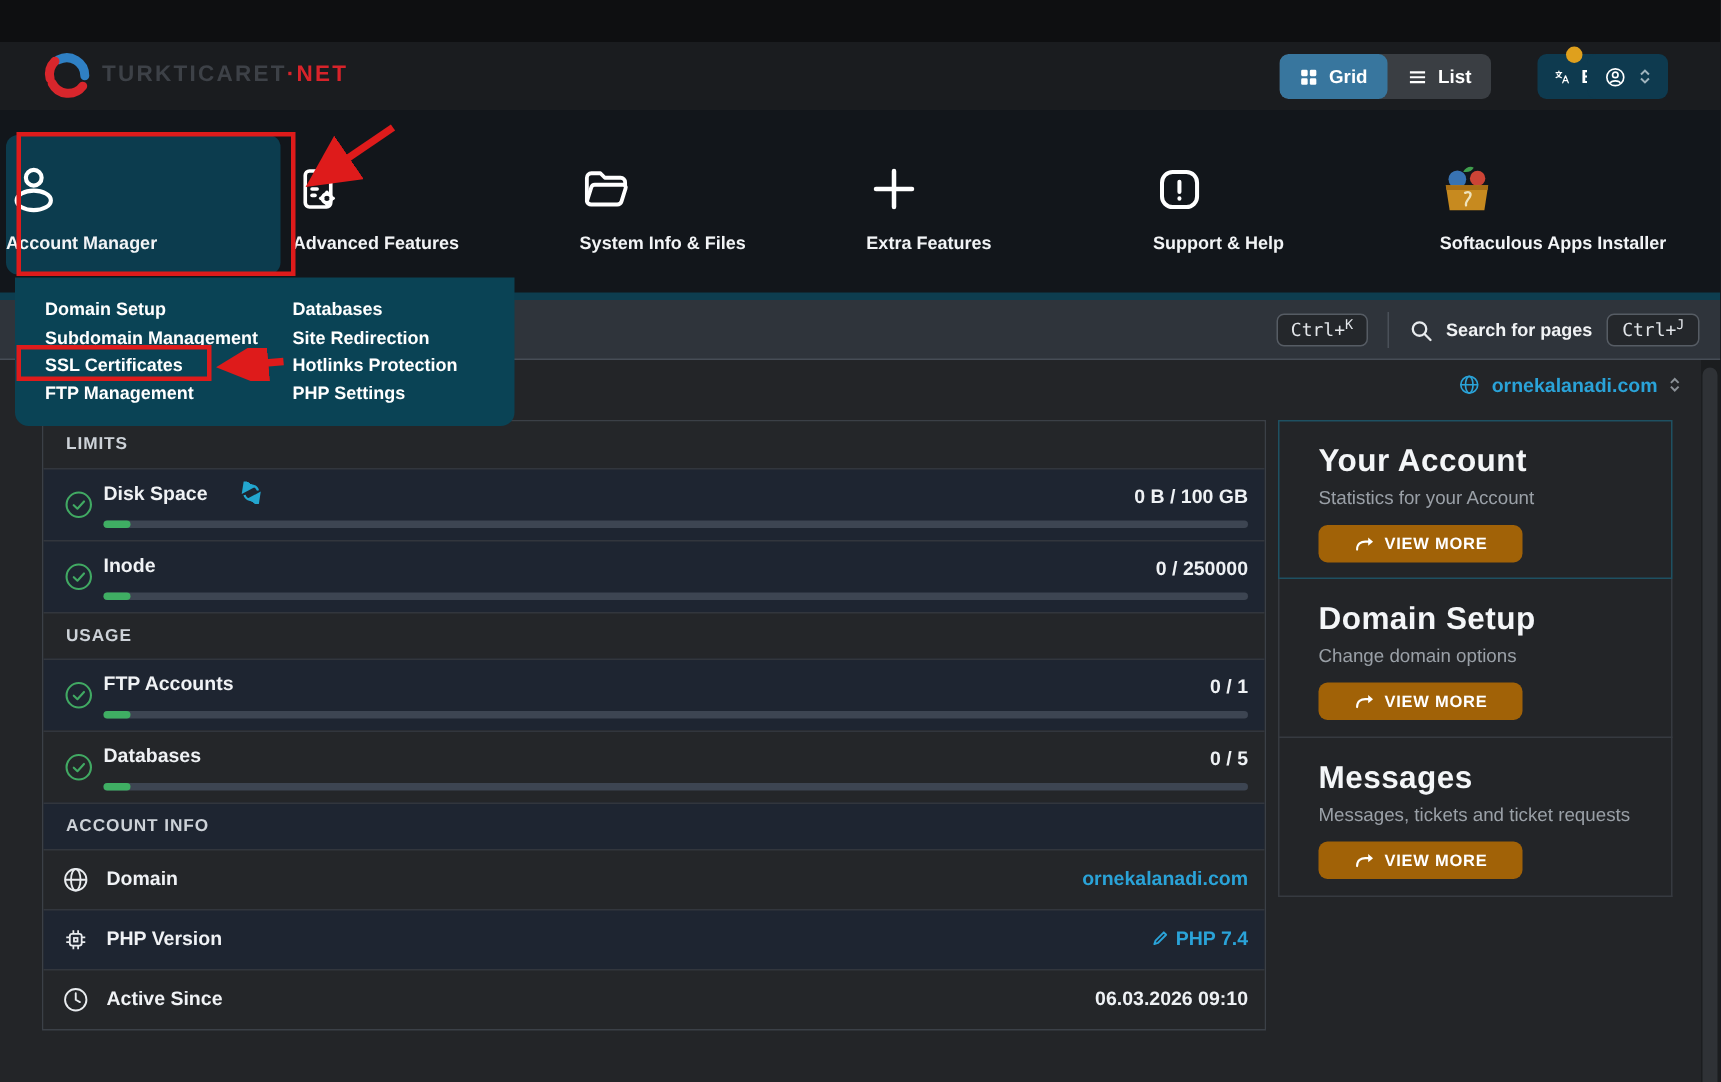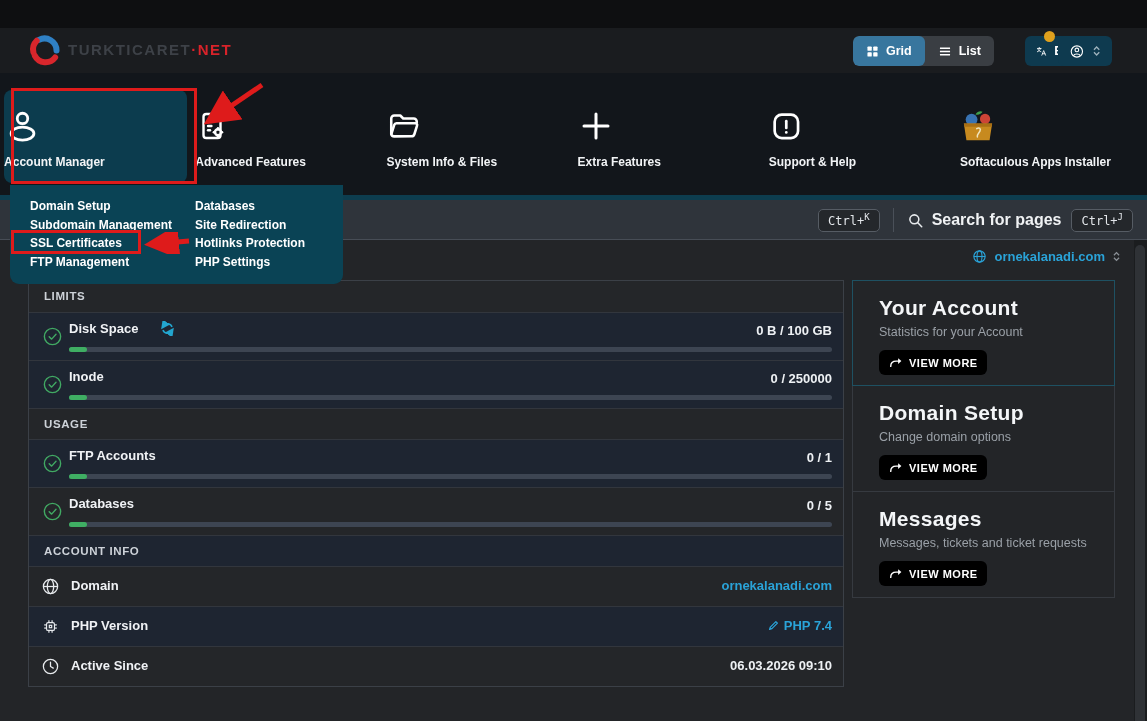--- a/index.html
+++ b/index.html
@@ -29,21 +29,21 @@
   .tile-icon { height:40px; display:flex; align-items:center; }
   .tile-label { font-size:12px; font-weight:bold; color:#f2f4f6; white-space:nowrap; }
 
   
   #searchbar { position:absolute; left:0; top:172px; width:1147px; height:40px; background:#2f343b; border-bottom:1px solid #474d56; z-index:6; }
   #search-input { position:absolute; left:14px; top:4px; width:800px; height:32px; background:transparent; border:0; outline:none; color:#e8ebee; font-size:13px; font-family:inherit; }
   .search-right { position:absolute; right:14px; top:0; height:40px; display:flex; align-items:center; }
   .kbd { background:#24272b; border:1px solid #565c64; border-radius:5px; padding:3px 9px 4px; color:#e3e6ea; font-family:"DejaVu Sans Mono", monospace; font-size:12px; line-height:1; }
   .kbd .small-key { font-size:9px; vertical-align:super; }
   .vdiv { width:1px; height:24px; background:#4a5059; margin:0 13px; }
-  .pages-label { color:#f0f2f4; font-size:16px; font-weight:bold; margin:0 10px 0 8px; }
+  .pages-label { color:#f0f2f4; font-size:12px; font-weight:bold; margin:0 10px 0 8px; }
 
   
   #dropdown { position:absolute; left:10px; top:157px; width:333px; height:99px; background:#0a4355; border-radius:0 0 9px 9px; z-index:10; }
   .menu-col { position:absolute; top:12px; display:flex; flex-direction:column; }
   .menu-col.c1 { left:20px; }
   .menu-col.c2 { left:185px; }
   .menu-item { color:#fff; font-size:12px; font-weight:bold; line-height:18.5px; cursor:pointer; white-space:nowrap; }
 
   
   #content { position:absolute; left:0; top:212px; width:1147px; height:509px; background:#232528; }
@@ -69,21 +69,21 @@
   .ivalue { position:absolute; right:11px; top:11px; font-size:13px; font-weight:bold; color:#eef1f4; }
   .ivalue.link { color:#2aa3d8; cursor:pointer; display:flex; align-items:center; gap:5px; }
 
   
   #cards { position:absolute; left:852px; top:40px; width:263px; }
   .card { position:relative; height:106px; border:1px solid #363a40; padding:15px 0 0 26px; }
   .card.first { border-color:#1e5162; }
   .card + .card { border-top:0; }
   .card-title { color:#f4f6f8; font-size:21px; font-weight:bold; letter-spacing:.3px; }
   .card-sub { color:#9aa0a7; font-size:12.5px; margin-top:5px; white-space:nowrap; }
-  .viewmore { margin-top:11px; display:inline-flex; align-items:center; gap:7px; background:#000000; color:#fff; border:0; border-radius:6px; padding:6px 9px; font-size:11px; font-weight:bold; letter-spacing:.5px; cursor:pointer; font-family:inherit; }
+  .viewmore { margin-top:11px; display:inline-flex; align-items:center; gap:7px; background:#a16207; color:#fff; border:0; border-radius:6px; padding:6px 23px; font-size:11px; font-weight:bold; letter-spacing:.5px; cursor:pointer; font-family:inherit; }
 
   
   #scrollbar { position:absolute; right:0; top:0; bottom:0; width:13px; background:#1b1d1f; }
   #scroll-thumb { position:absolute; left:1px; top:5px; bottom:7px; width:10px; background:#2f3236; border-radius:5px; }
 
   
   .anno-rect { position:absolute; border:3px solid #de1b1b; z-index:20; pointer-events:none; }
   #anno-rect-account { left:11px; top:60px; width:186px; height:96px; }
   #anno-rect-ssl { left:11px; top:202px; width:130px; height:24px; }
   .anno-svg { position:absolute; z-index:21; pointer-events:none; }

